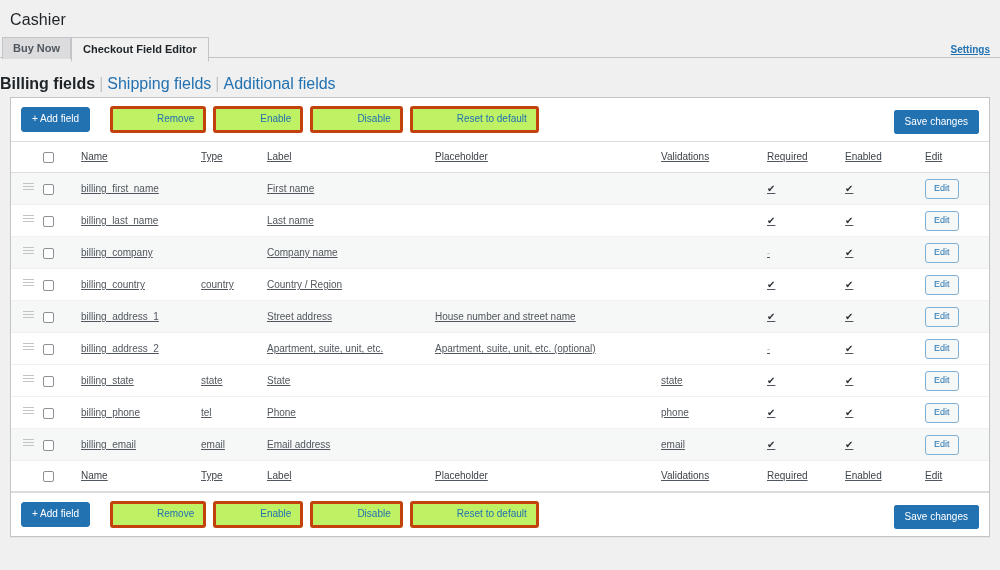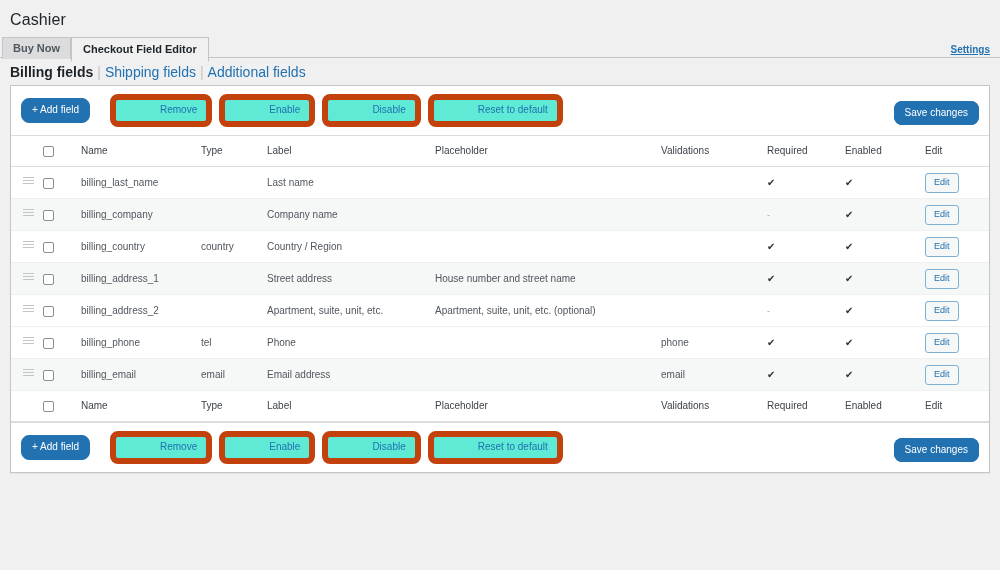--- a/index.html
+++ b/index.html
@@ -60,24 +60,25 @@
     font-size: 10px;
     font-weight: 700;
     color: #2271b1;
     text-decoration: underline;
     cursor: pointer;
     margin-top: 8px;
   }
 
   
   .subsubsub {
-    padding: 7px 0 6px 10px;
-    font-size: 14px;
+    padding: 7px 0 6px 0;
+    font-size: 16px;
     line-height: 14px;
     color: #646970;
+    margin-top: 12px;
   }
   .subsubsub a {
     color: #2271b1;
     text-decoration: none;
     cursor: pointer;
   }
   .subsubsub a.current { color: #1d2327; font-weight: 700; }
   .subsubsub .sep { color: #c3c4c7; margin: 0 3px; padding: 0 1px; }
 
   
@@ -95,49 +96,50 @@
     padding: 8px 10px;
     position: relative;
     background: #fff;
   }
   .tablenav.bottom { border-top: 1px solid #dcdcde; }
 
   .btn {
     font-size: 10px;
     line-height: 12px;
     padding: 4px 9px 5px;
-    border-radius: 8px;
+    border-radius: 3px;
     cursor: pointer;
     white-space: nowrap;
     font-family: inherit;
   }
   .btn-primary {
     background: #2271b1;
     border: 1px solid #2271b1;
     color: #fff;
     font-weight: 400;
     padding: 5px 10px 6px;
   }
   .btn-secondary {
-    background: #5eead4;
-    border: 6px solid #c2410c;
+    background: #bef264;
+    border: 3px solid #c2410c;
     color: #2271b1;
     padding-left: 44px;
   }
   .toolbar-left { display: flex; align-items: center; gap: 7px; }
   .toolbar-left .gap { width: 6px; }
   .toolbar-right { margin-left: auto; }
 
   
   table.wp-list-table {
     width: 100%;
     border-collapse: collapse;
     border-spacing: 0;
     font-size: 10px;
     color: #50575e;
+    text-decoration: underline;
   }
   table.wp-list-table thead th,
   table.wp-list-table tfoot th {
     font-weight: 400;
     color: #3c434a;
     text-align: left;
     padding: 9px 0 9px 0;
     font-size: 10px;
     line-height: 12px;
     vertical-align: middle;
@@ -250,20 +252,32 @@
         <th class="col-type">Type</th>
         <th class="col-label">Label</th>
         <th class="col-place">Placeholder</th>
         <th class="col-valid">Validations</th>
         <th class="col-req">Required</th>
         <th class="col-enab">Enabled</th>
         <th class="col-edit">Edit</th>
       </tr>
     </thead>
     <tbody id="tbody">
+        <tr class="alt">
+          <td class="col-sort"><span class="drag-handle"><i></i><i></i><i></i></span></td>
+          <td class="col-cb"><span class="cbox"></span></td>
+          <td class="col-name">billing_first_name</td>
+          <td class="col-type"></td>
+          <td class="col-label">First name</td>
+          <td class="col-place"></td>
+          <td class="col-valid"></td>
+          <td class="col-req"><span class="check">✔</span></td>
+          <td class="col-enab"><span class="check">✔</span></td>
+          <td class="col-edit"><span class="edit-btn">Edit</span></td>
+        </tr>
         <tr>
           <td class="col-sort"><span class="drag-handle"><i></i><i></i><i></i></span></td>
           <td class="col-cb"><span class="cbox"></span></td>
           <td class="col-name">billing_last_name</td>
           <td class="col-type"></td>
           <td class="col-label">Last name</td>
           <td class="col-place"></td>
           <td class="col-valid"></td>
           <td class="col-req"><span class="check">✔</span></td>
           <td class="col-enab"><span class="check">✔</span></td>
@@ -307,20 +321,32 @@
         </tr>
         <tr>
           <td class="col-sort"><span class="drag-handle"><i></i><i></i><i></i></span></td>
           <td class="col-cb"><span class="cbox"></span></td>
           <td class="col-name">billing_address_2</td>
           <td class="col-type"></td>
           <td class="col-label">Apartment, suite, unit, etc.</td>
           <td class="col-place">Apartment, suite, unit, etc. (optional)</td>
           <td class="col-valid"></td>
           <td class="col-req"><span class="dash">-</span></td>
+          <td class="col-enab"><span class="check">✔</span></td>
+          <td class="col-edit"><span class="edit-btn">Edit</span></td>
+        </tr>
+        <tr>
+          <td class="col-sort"><span class="drag-handle"><i></i><i></i><i></i></span></td>
+          <td class="col-cb"><span class="cbox"></span></td>
+          <td class="col-name">billing_state</td>
+          <td class="col-type">state</td>
+          <td class="col-label">State</td>
+          <td class="col-place"></td>
+          <td class="col-valid">state</td>
+          <td class="col-req"><span class="check">✔</span></td>
           <td class="col-enab"><span class="check">✔</span></td>
           <td class="col-edit"><span class="edit-btn">Edit</span></td>
         </tr>
         <tr>
           <td class="col-sort"><span class="drag-handle"><i></i><i></i><i></i></span></td>
           <td class="col-cb"><span class="cbox"></span></td>
           <td class="col-name">billing_phone</td>
           <td class="col-type">tel</td>
           <td class="col-label">Phone</td>
           <td class="col-place"></td>

